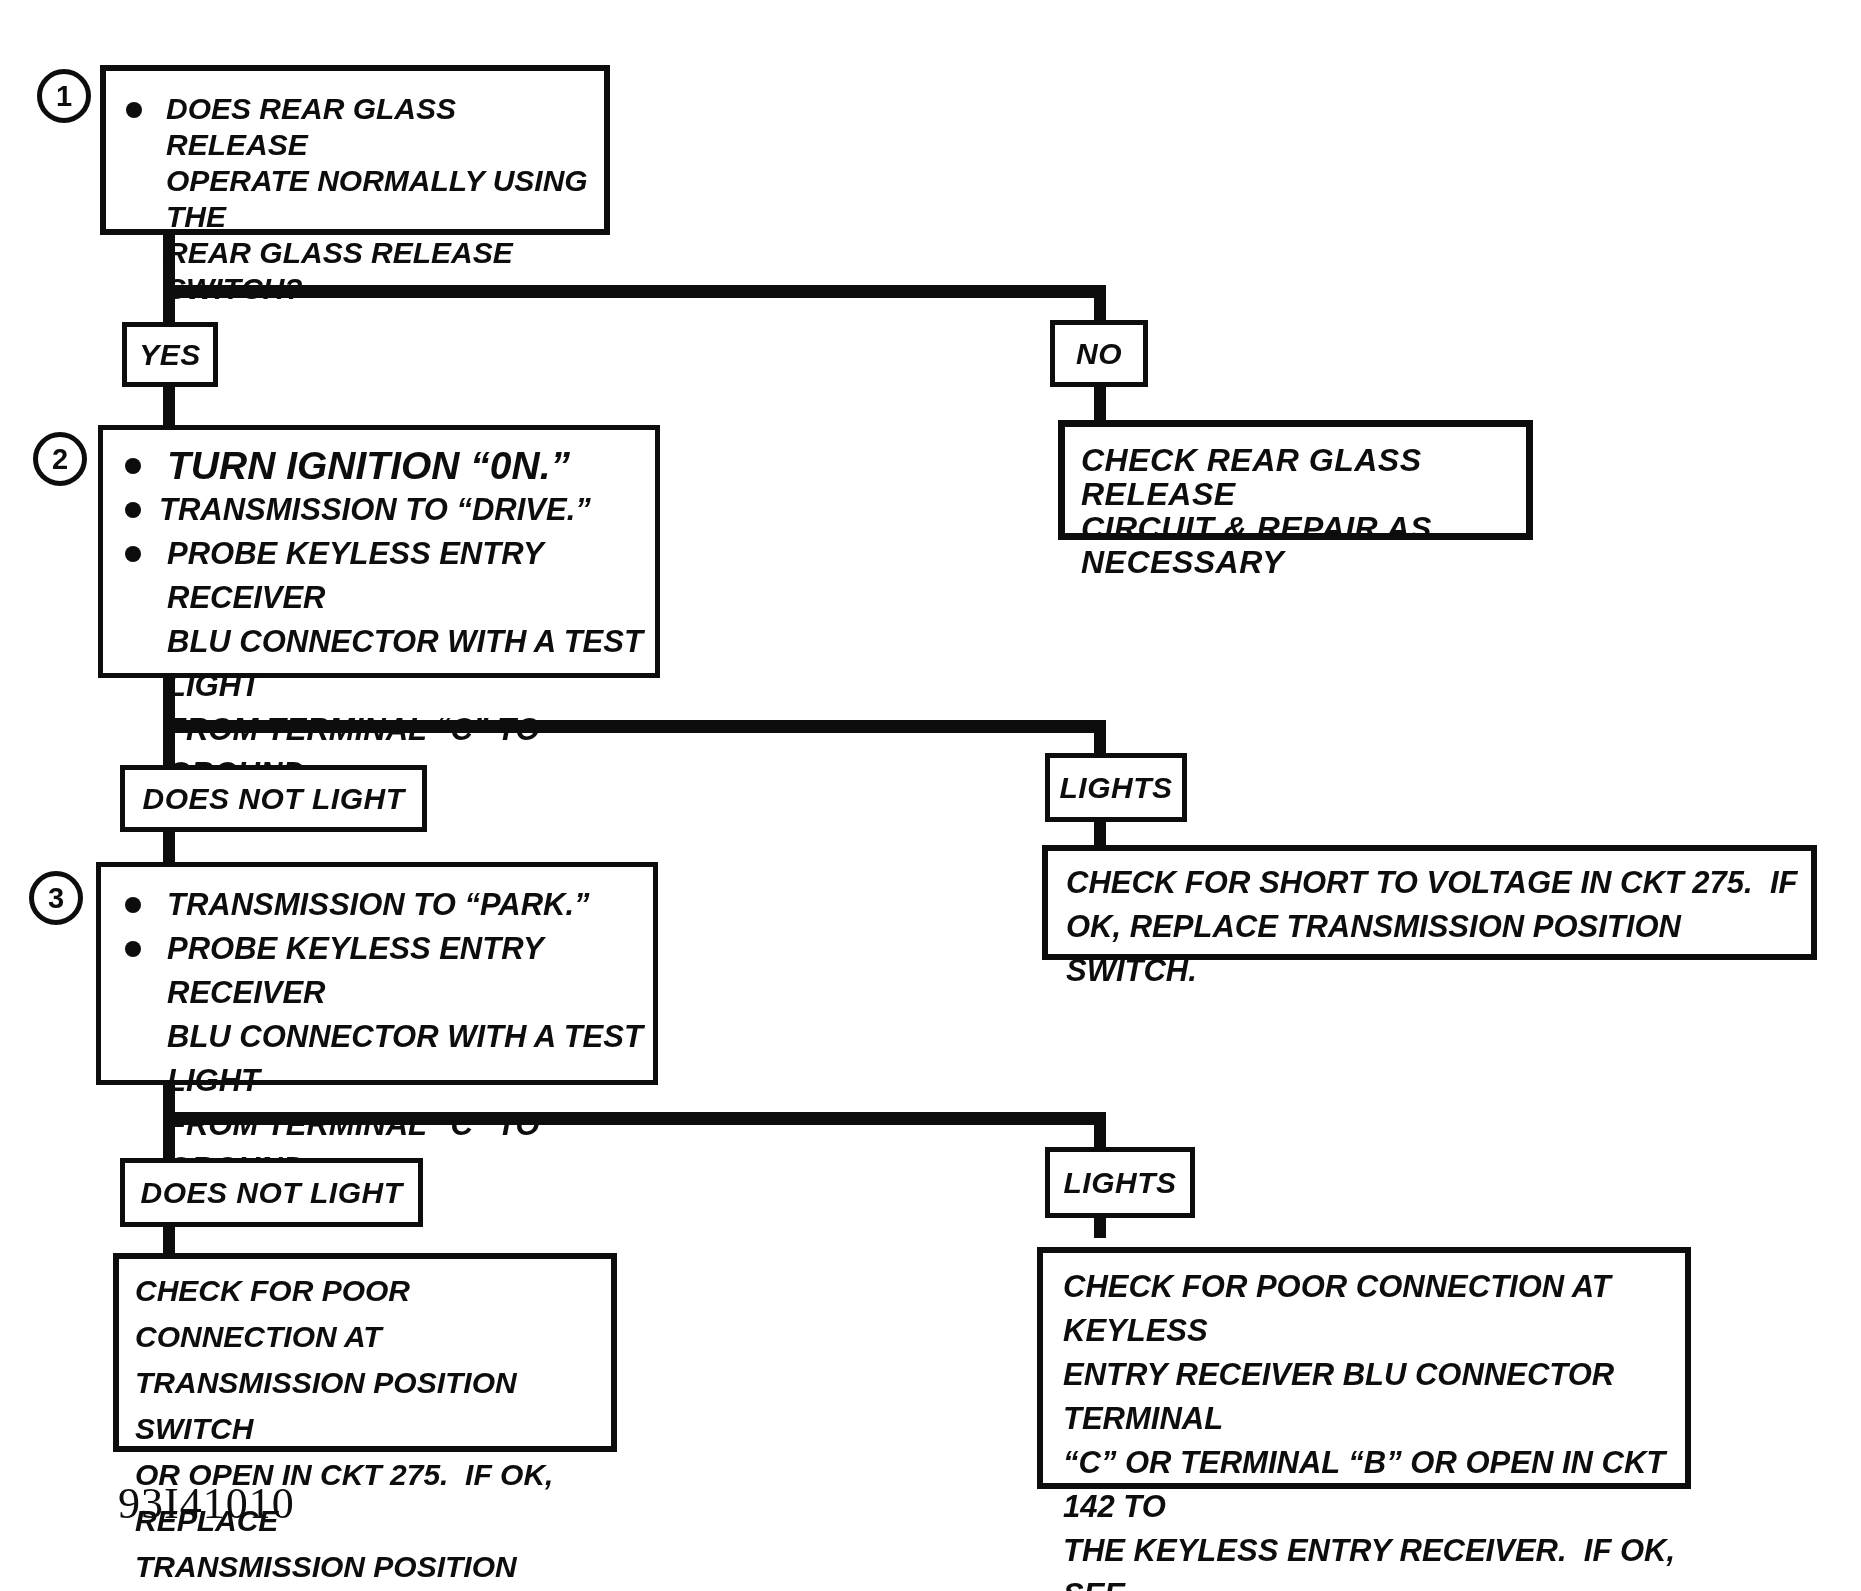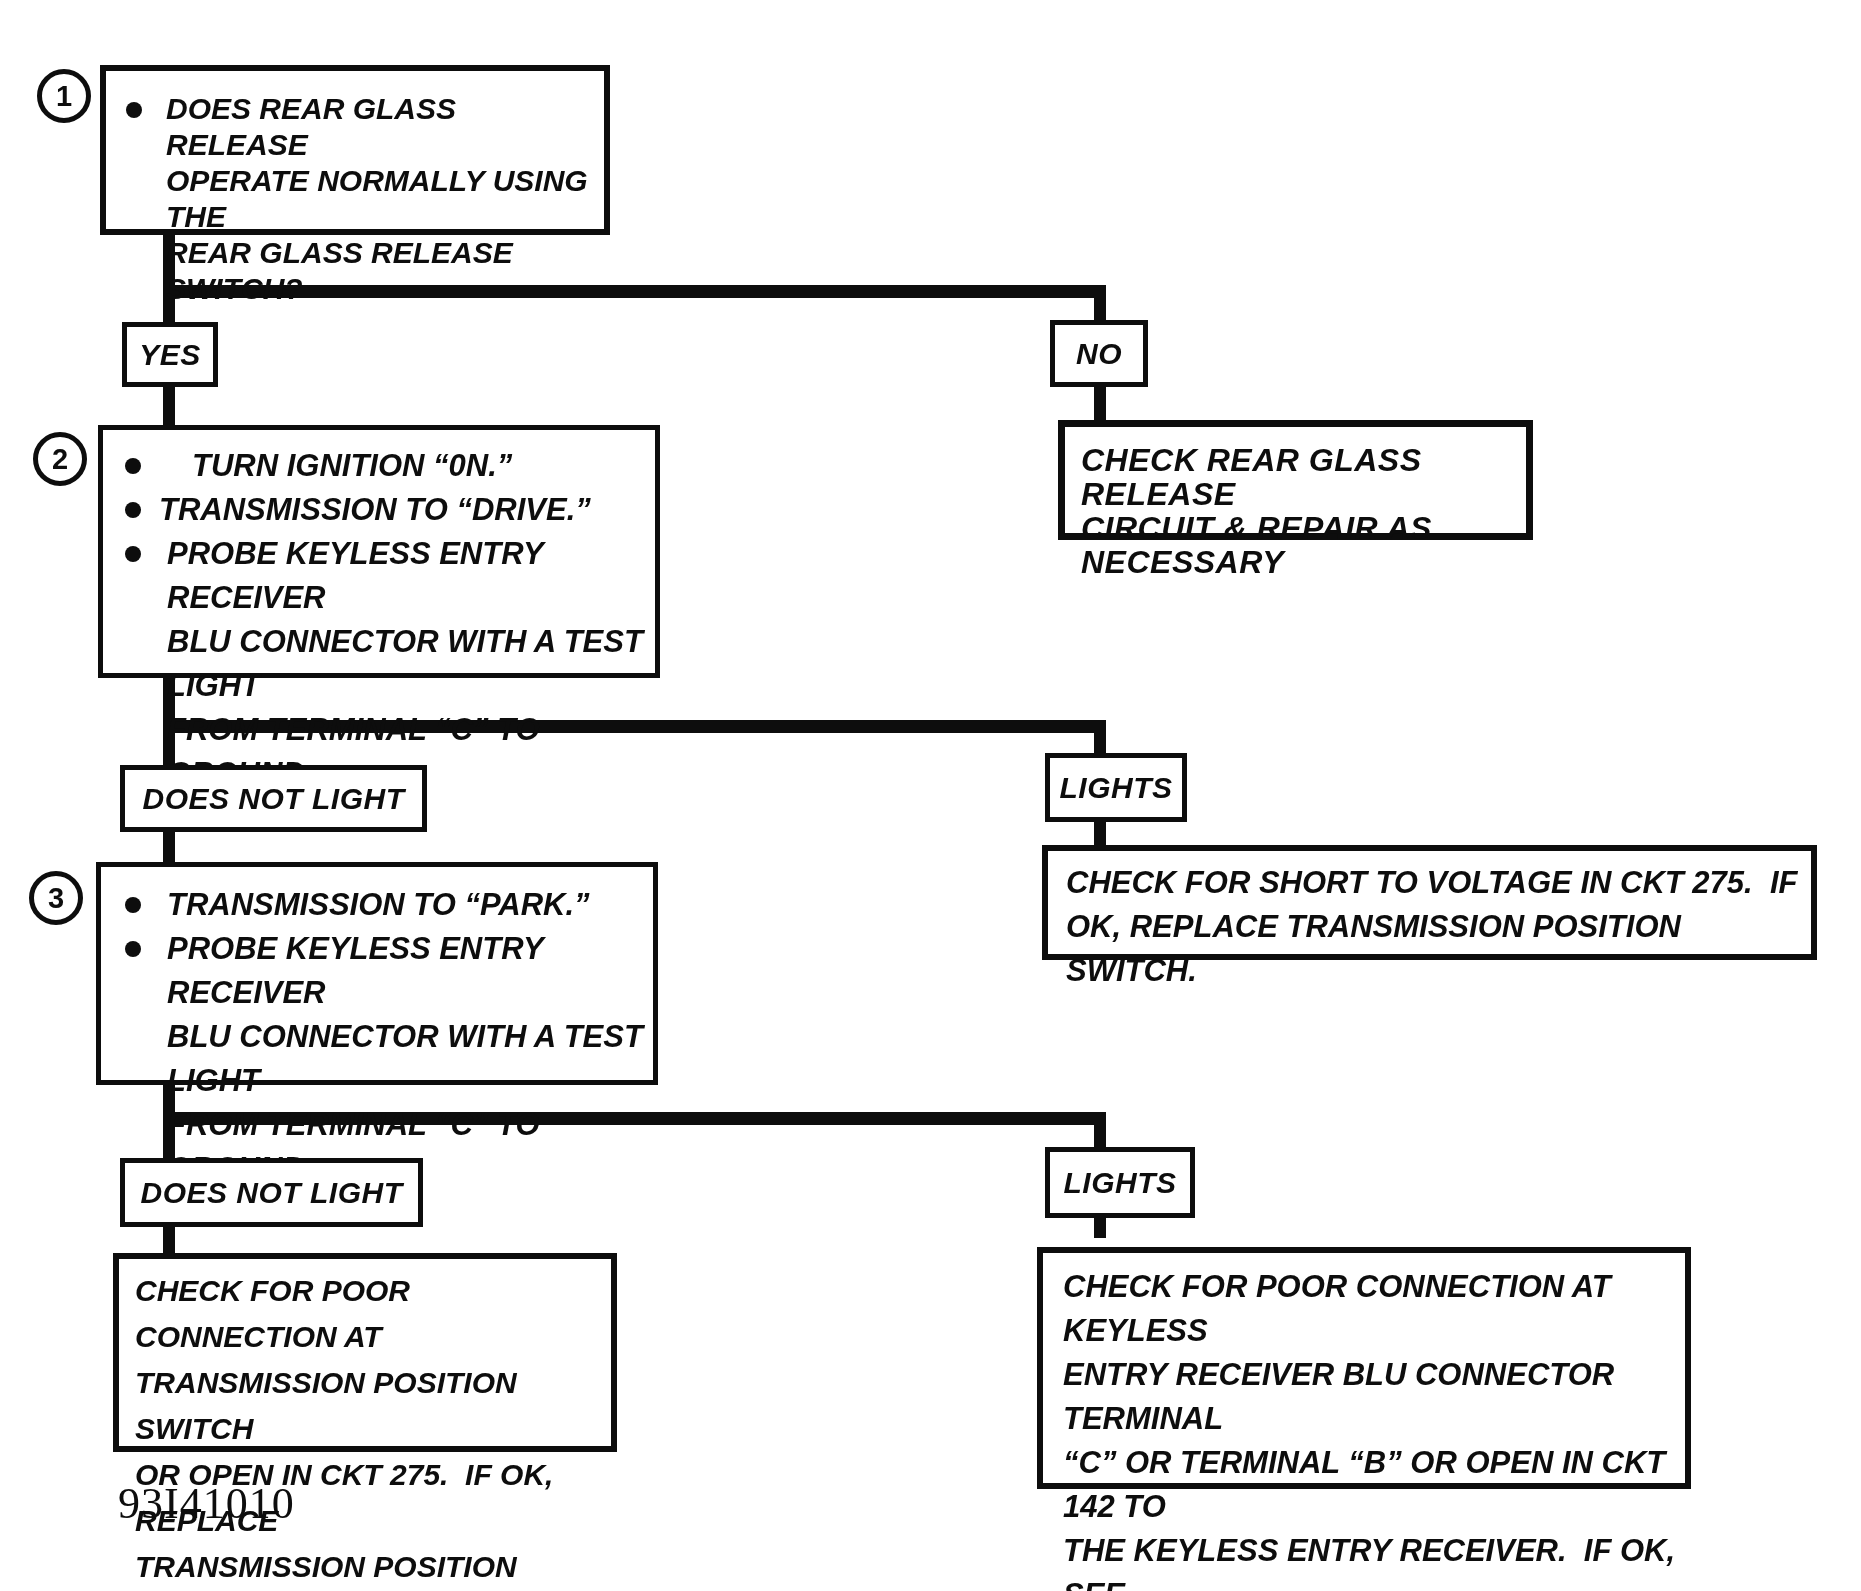--- a/index.html
+++ b/index.html
@@ -118,21 +118,21 @@
   <div class="box" style="left:1058px; top:420px; width:475px; height:120px; border-width:7px;">
     <div class="outcome" style="padding:16px 0 0 16px; font-size:32px; line-height:34px; letter-spacing:0.5px;">CHECK REAR GLASS RELEASE
 CIRCUIT &amp; REPAIR AS
 NECESSARY</div>
   </div>
 
   <div class="box" style="left:98px; top:425px; width:562px; height:253px;">
     <div class="bullets" style="padding:14px 8px 0 22px;">
       <div class="bullet-row" style="gap:26px;">
         <span class="dot" style="margin-top:14px;"></span>
-        <span class="btext" style="font-size:31px; line-height:44px;margin-left:25px;">TURN IGNITION “0N.”</span>
+        <span class="btext" style="font-size:39px; line-height:44px;">TURN IGNITION “0N.”</span>
       </div>
       <div class="bullet-row" style="gap:18px;">
         <span class="dot" style="margin-top:14px;"></span>
         <span class="btext" style="font-size:31px; line-height:44px;">TRANSMISSION TO “DRIVE.”</span>
       </div>
       <div class="bullet-row" style="gap:26px;">
         <span class="dot" style="margin-top:14px;"></span>
         <span class="btext" style="font-size:31px; line-height:44px;">PROBE KEYLESS ENTRY RECEIVER
 BLU CONNECTOR WITH A TEST LIGHT
 FROM TERMINAL “C” TO GROUND.</span>

